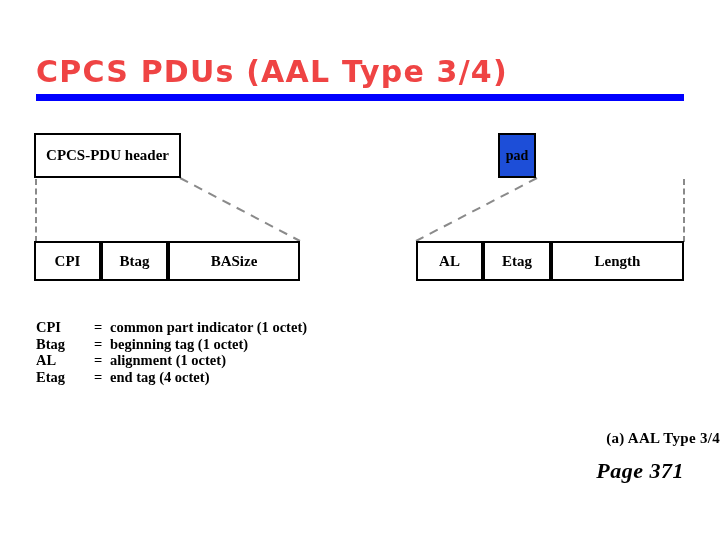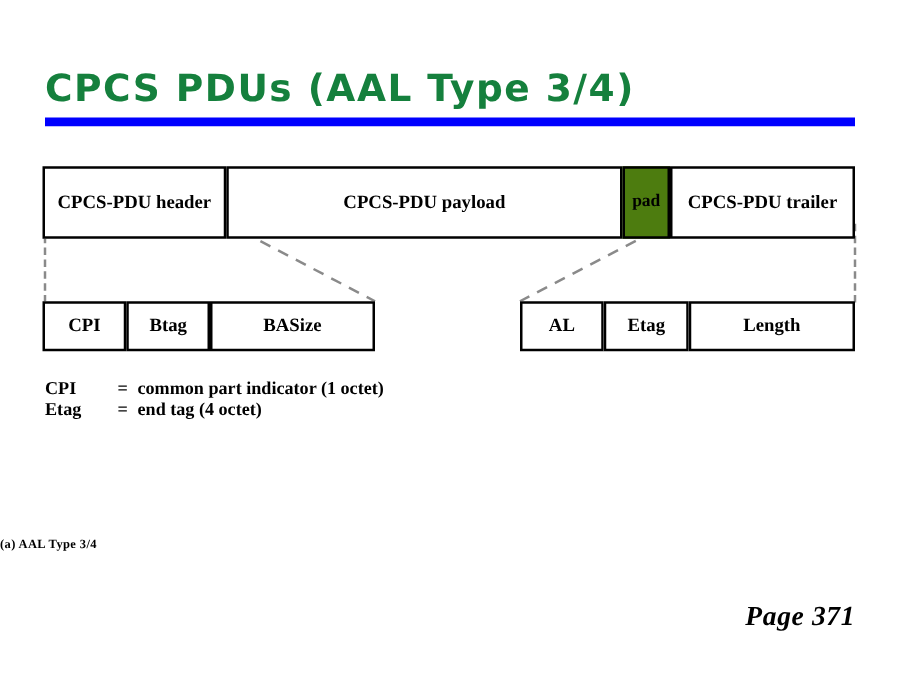--- a/index.html
+++ b/index.html
@@ -20,21 +20,21 @@
   #slide-title {
     position: absolute;
     left: 36px;
     top: 54px;
     width: 650px;
     font-family: "DejaVu Sans", sans-serif;
     font-weight: bold;
     font-size: 30px;
     line-height: 36px;
     letter-spacing: 1.2px;
-    color: #15803d;
+    color: #ef4444;
     white-space: nowrap;
   }
   #title-rule {
     position: absolute;
     left: 36px;
     top: 94px;
     width: 648px;
     height: 7px;
     background: #0000ff;
   }
@@ -57,28 +57,28 @@
     font-weight: bold;
     font-size: 15px;
     display: flex;
     align-items: center;
     justify-content: center;
     text-align: center;
     white-space: nowrap;
     overflow: hidden;
   }
   .pdu-box.shaded {
-    background: #4d7c0f;
+    background: #1d4ed8;
   }
   .pdu-box.small {
     font-size: 14px;
   }
 
   
-  .row-top   { top: 133px; height: 58px; text-align: right; }
+  .row-top   { top: 133px; height: 45px; text-align: right; }
   .row-lower { top: 241px; height: 40px; }
 
   
   .dash-v {
     position: absolute;
     width: 0;
     border-left: 2px dashed #8a8a8a;
   }
   .dash-diag {
     position: absolute;
@@ -103,40 +103,41 @@
   #legend .term {
     display: inline-block;
     width: 58px;
   }
   #legend .eq {
     display: inline-block;
     width: 16px;
   }
   #legend .desc {
     display: inline-block;
+    margin-top: 16px;
   }
 
   
   #figure-caption {
     position: absolute;
     left: 0;
     top: 430px;
     width: 720px;
-    text-align: left;
-    font-family: "Liberation Serif", serif;
-    font-weight: bold;
-    font-size: 10px;
+    text-align: right;
+    font-family: "Liberation Serif", serif;
+    font-weight: bold;
+    font-size: 15px;
     letter-spacing: 0.3px;
   }
 
   
   #page-number {
     position: absolute;
     right: 36px;
-    top: 480px;
+    top: 458px;
     font-family: "Liberation Serif", serif;
     font-weight: bold;
     font-style: italic;
     font-size: 22px;
     letter-spacing: 0.5px;
   }
 </style>
 </head>
 <body>
 
@@ -149,25 +150,23 @@
   <svg class="dash-diag" style="left:0; top:120px; width:720px; height:170px;">
     <line x1="180" y1="58" x2="300" y2="121" stroke="#8a8a8a" stroke-width="2" stroke-dasharray="9,7"></line>
     <line x1="537" y1="58" x2="416" y2="121" stroke="#8a8a8a" stroke-width="2" stroke-dasharray="9,7"></line>
   </svg>
 
   <div class="dash-v" style="left:35px;  top:179px; height:63px;"></div>
   <div class="dash-v" style="left:683px; top:179px; height:63px;"></div>
 
   <div class="pdu-box row-top" style="left:34px; width:147px;">CPCS-PDU header</div>
 
-  <div class="pdu-box row-top" style="left:181px; width:317px;">CPCS-PDU payload</div>
 
   <div class="pdu-box row-top shaded small" style="left:498px; width:38px;">pad</div>
 
-  <div class="pdu-box row-top" style="left:536px; width:148px;">CPCS-PDU trailer</div>
 
   <div class="pdu-box row-lower" style="left:34px; width:67px;">CPI</div>
 
   <div class="pdu-box row-lower" style="left:101px; width:67px;">Btag</div>
 
   <div class="pdu-box row-lower" style="left:168px; width:132px;">BASize</div>
 
   <div class="pdu-box row-lower" style="left:416px; width:67px;">AL</div>
 
   <div class="pdu-box row-lower" style="left:483px; width:68px;">Etag</div>
@@ -175,22 +174,28 @@
   <div class="pdu-box row-lower" style="left:551px; width:133px;">Length</div>
 
 </div>
 
 <div id="legend">
 
   <span class="lrow">
     <span class="term">CPI</span><span class="eq">=</span><span class="desc">common part indicator (1 octet)</span>
   </span>
 
-
-
+  <span class="lrow">
+    <span class="term">Btag</span><span class="eq">=</span><span class="desc">beginning tag (1 octet)</span>
+  </span>
+
+
+  <span class="lrow">
+    <span class="term">AL</span><span class="eq">=</span><span class="desc">alignment (1 octet)</span>
+  </span>
 
   <span class="lrow">
     <span class="term">Etag</span><span class="eq">=</span><span class="desc">end tag (4 octet)</span>
   </span>
 
 
 </div>
 
 <div id="figure-caption">(a) AAL Type 3/4</div>
 

